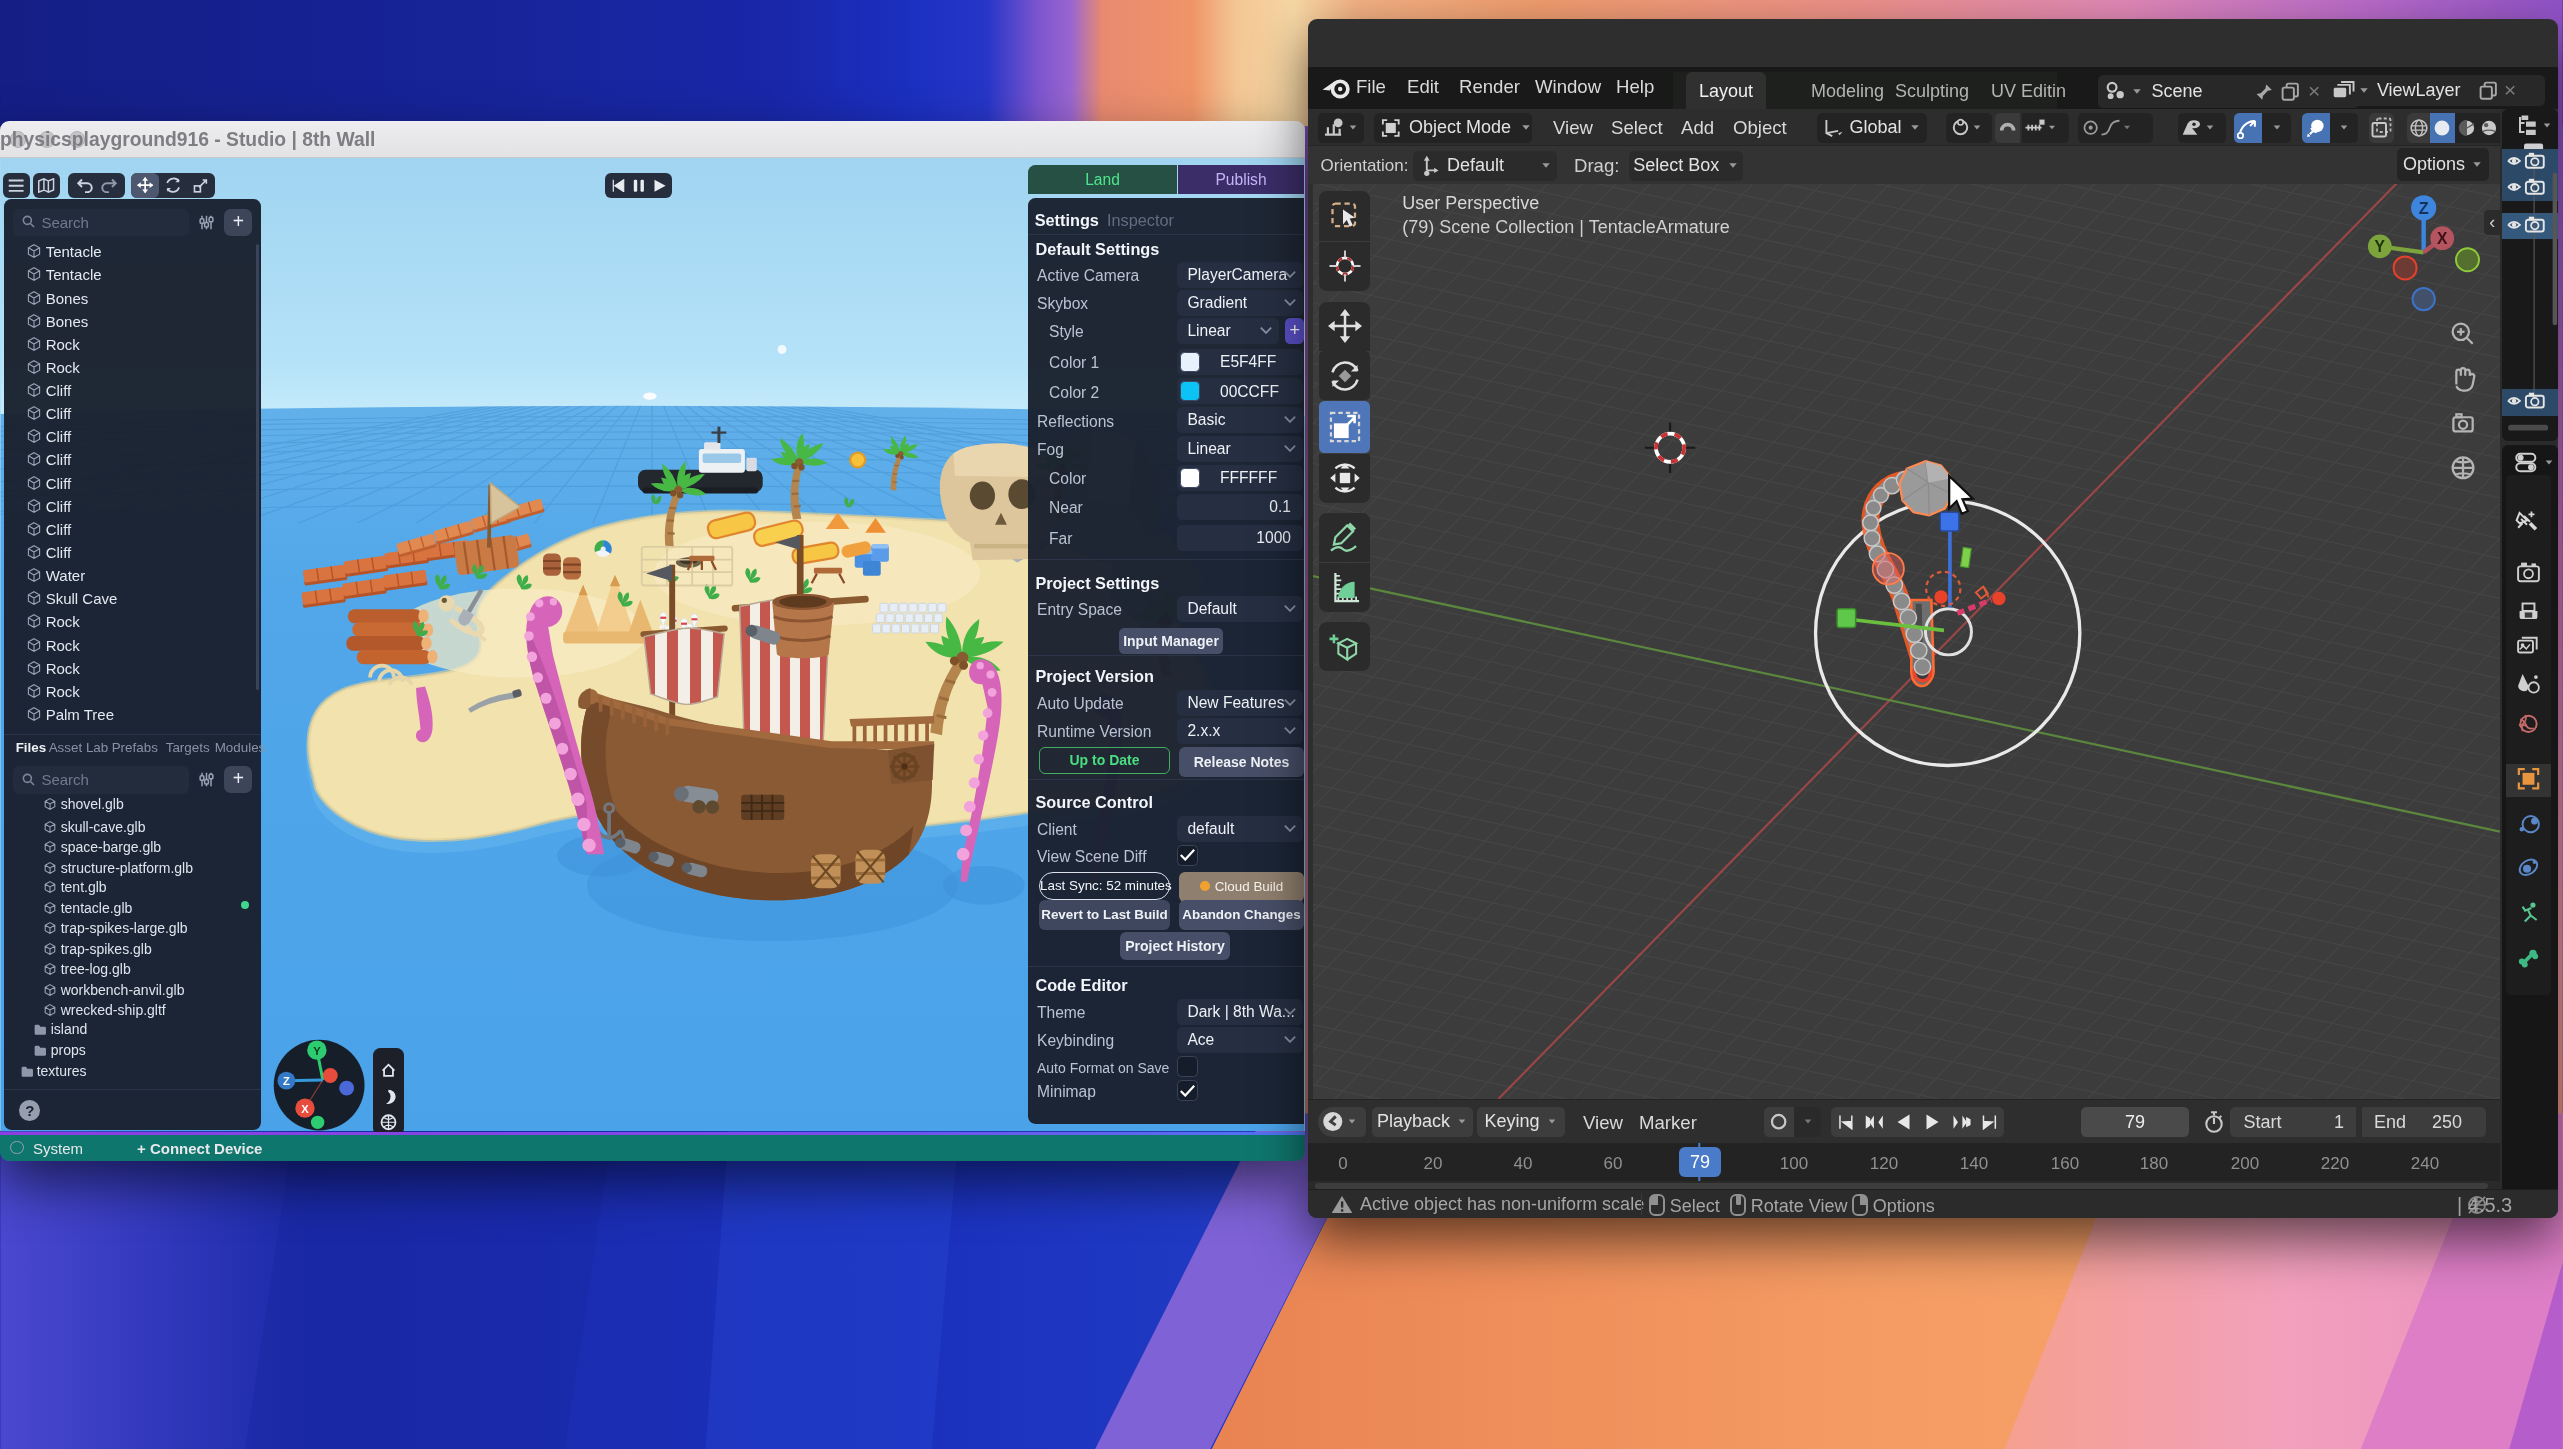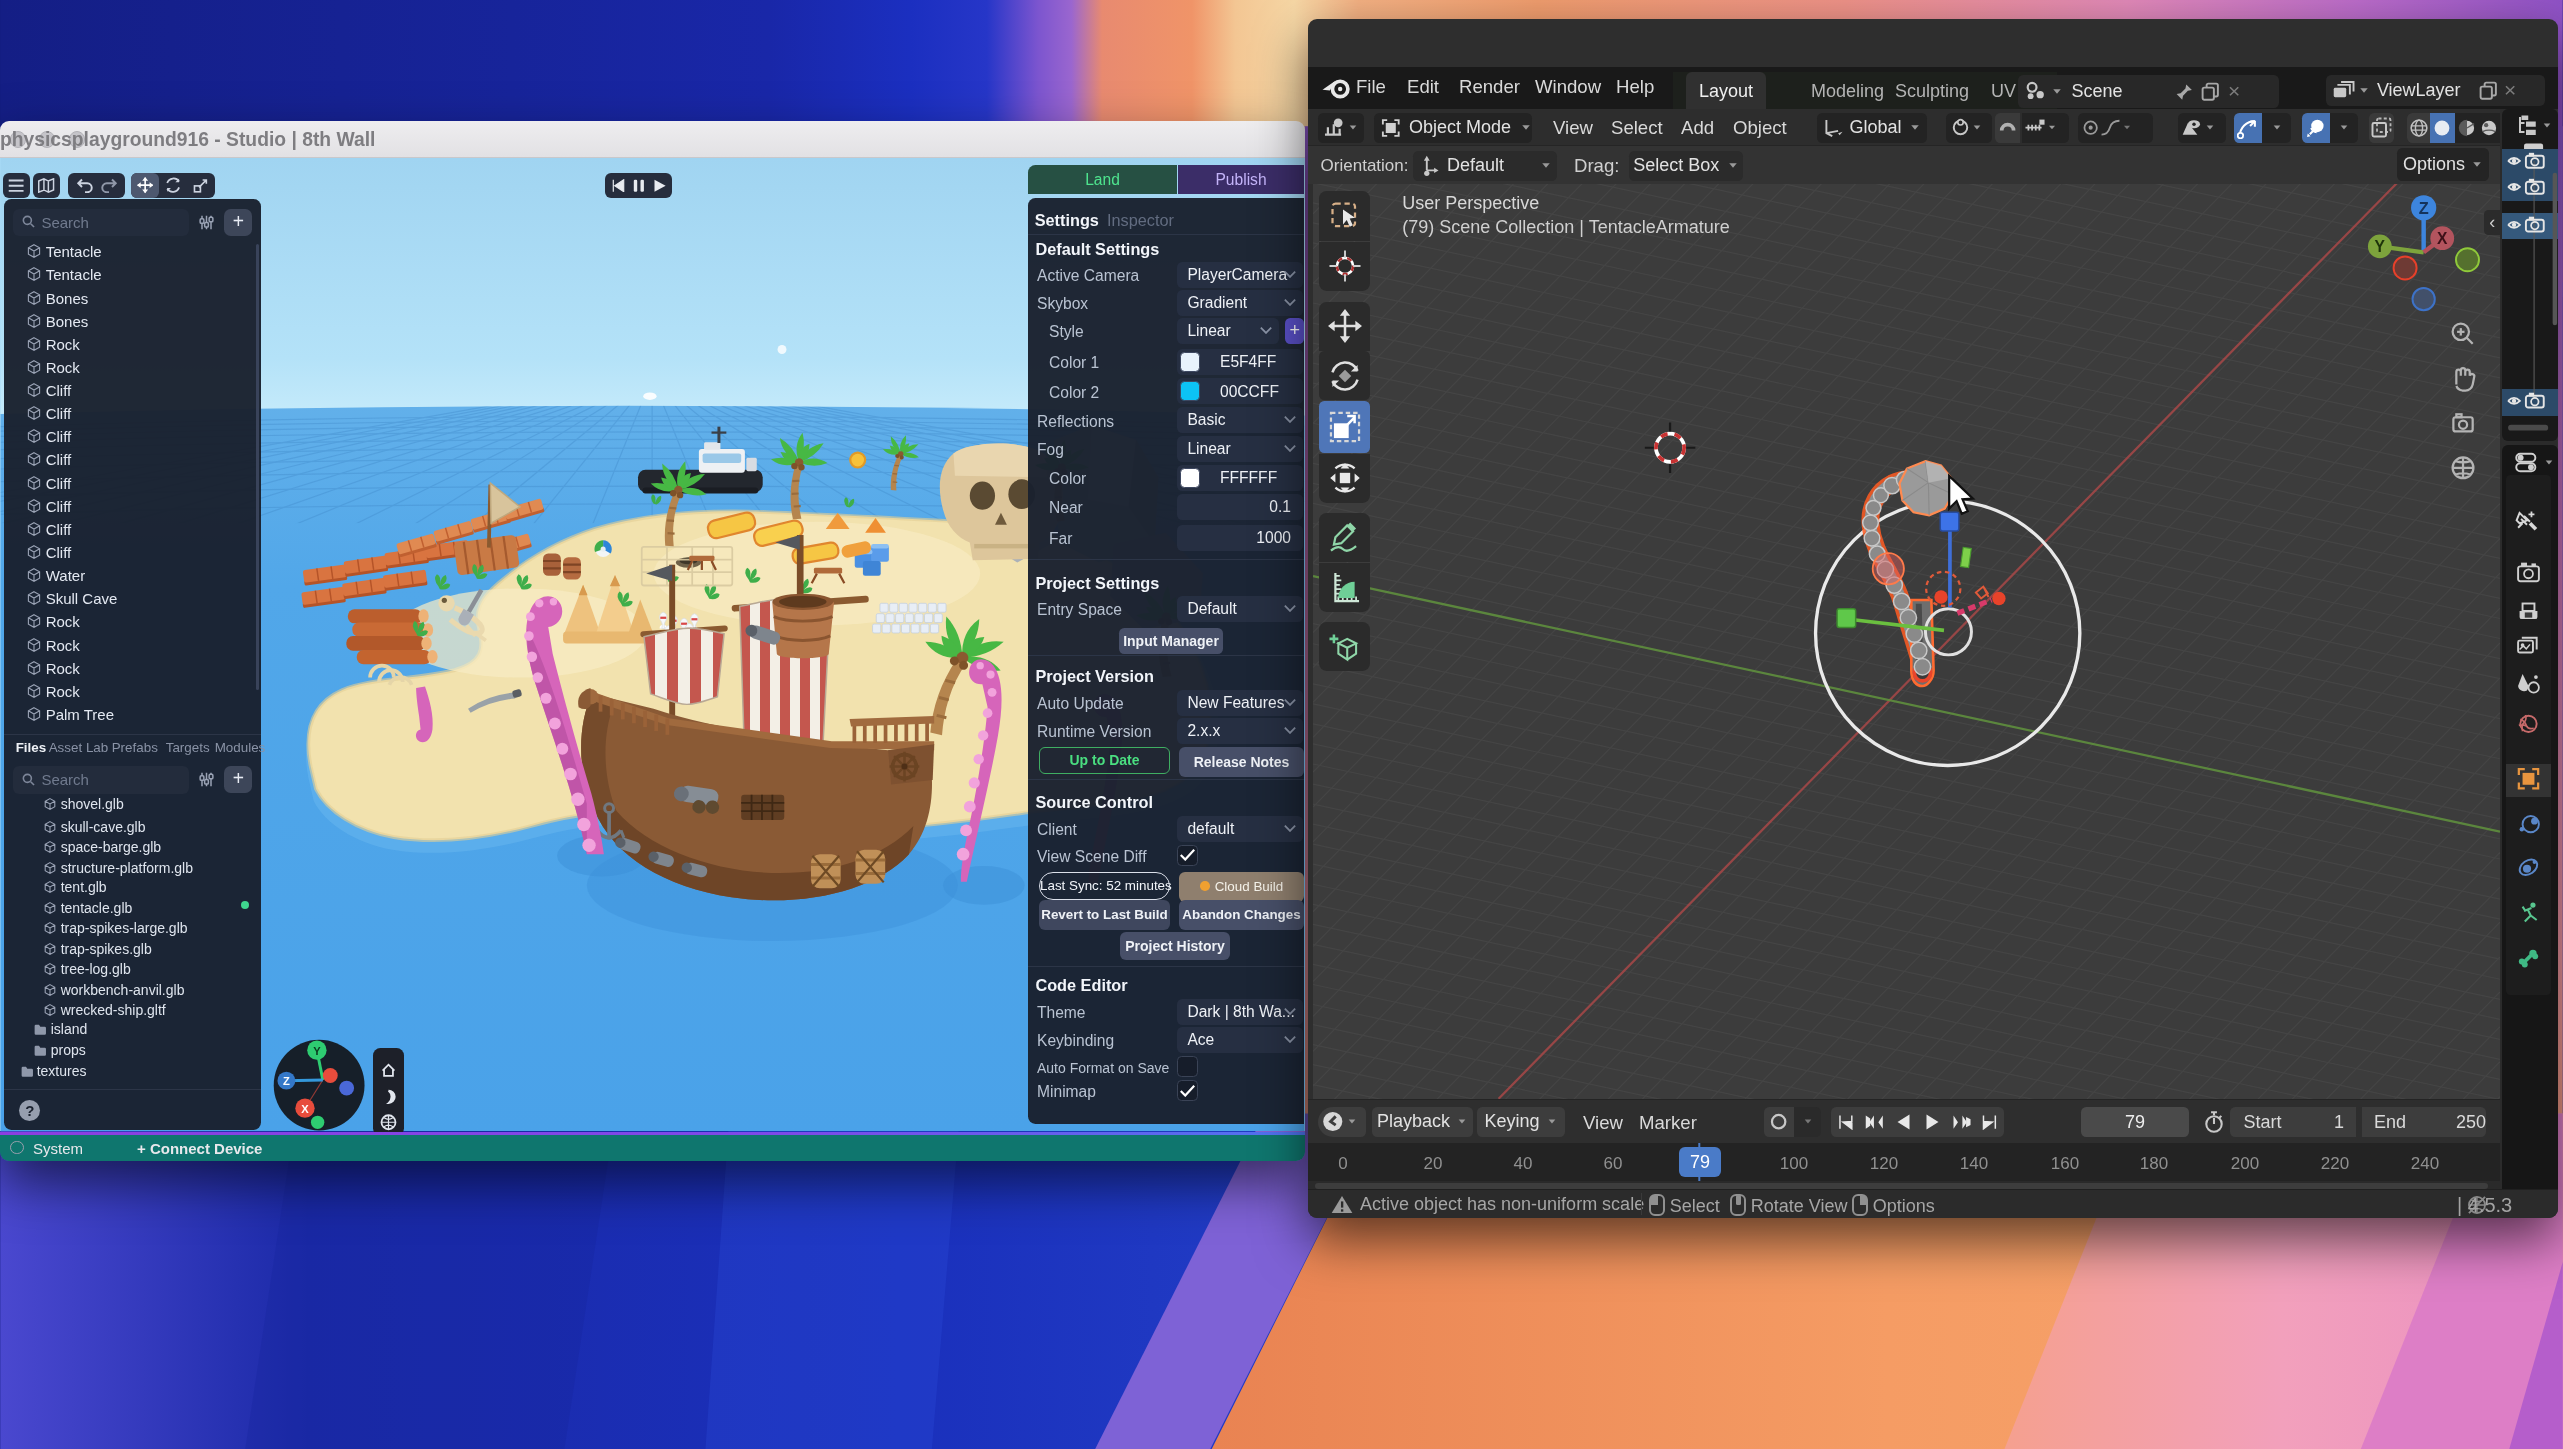--- a/index.html
+++ b/index.html
@@ -1100,21 +1100,21 @@
     <span class="mtxt" style="left:48px;top:9px">File</span>
     <span class="mtxt" style="left:99px;top:9px">Edit</span>
     <span class="mtxt" style="left:151px;top:9px">Render</span>
     <span class="mtxt" style="left:227px;top:9px">Window</span>
     <span class="mtxt" style="left:308px;top:9px">Help</span>
     <div style="position:absolute;left:365px;top:4.5px;width:384px;height:38px;background:#1d201c"></div>
     <div class="wtab" style="left:378px;width:80px;background:#303030;border-radius:6px 6px 0 0;text-align:center;color:#efefef">Layout</div>
     <div class="wtab" style="left:503px">Modeling</div>
     <div class="wtab" style="left:587px">Sculpting</div>
     <div class="wtab" style="left:683px">UV Editin</div>
-    <div class="dd" style="left:710px;top:7.4px;width:261px;height:33px">
+    <div class="dd" style="left:790px;top:7.4px;width:261px;height:33px">
       <svg width="25" height="22" viewBox="0 0 34 30" style="margin-left:6px">
           <circle cx="11" cy="10" r="6" fill="none" stroke="#c8c8c8" stroke-width="3"></circle>
           <circle cx="22" cy="20" r="5" fill="#c8c8c8"></circle>
           <circle cx="9" cy="22" r="4" fill="#c8c8c8"></circle>
         </svg>
       <span class="chev" style="transform:scale(.62);margin-left:1.5px"></span>
       <span style="margin-left:9px">Scene</span>
       <svg width="19.3" height="19.3" viewBox="0 0 24 24" style="margin-left:52px">
           <path d="M14 3 l7 7 -5 1 -6 6 -1 5 -7-7 5-1 6-6 z" fill="#a8a8a8"></path>
         </svg>
@@ -1771,21 +1771,21 @@
               <path d="M18 2 v18 M2 2 v8 l12 1 -12 9 z" fill="#e8e8e8" stroke="#e8e8e8" stroke-width="2"></path>
             </svg>
           </div>
       </div>
       <div style="position:absolute;left:773px;top:6.7px;width:108px;height:30px;background:#4a4a4a;border-radius:5.2px;text-align:center;line-height:30px;font-size:18px;color:#efefef">79</div>
       <svg style="position:absolute;left:894px;top:9.7px" width="24" height="25" viewBox="0 0 32 34">
           <circle cx="16" cy="19" r="10.5" fill="none" stroke="#c8c8c8" stroke-width="2.8"></circle>
           <path d="M16 19 v-8 M12 3 h8 M16 3 v4 M26 8 l-3 3" stroke="#c8c8c8" stroke-width="2.8" fill="none"></path>
         </svg>
       <div style="position:absolute;left:922px;top:6.7px;width:126px;height:30px;background:#3d3d3d;border-radius:5.2px 0 0 5.2px;font-size:18px;color:#dadada;line-height:30px"><span style="margin-left:13.4px">Start</span><span style="float:right;margin-right:12px">1</span></div>
-      <div style="position:absolute;left:1054px;top:6.7px;width:124px;height:30px;background:#3d3d3d;border-radius:0 5.2px 5.2px 0;font-size:18px;color:#dadada;line-height:30px"><span style="margin-left:12px">End</span><span style="float:right;margin-right:0">250</span></div>
+      <div style="position:absolute;left:1054px;top:6.7px;width:124px;height:30px;background:#3d3d3d;border-radius:0 5.2px 5.2px 0;font-size:18px;color:#dadada;line-height:30px"><span style="margin-left:12px">End</span><span style="float:right;margin-right:24px">250</span></div>
     </div>
     <div style="position:absolute;left:0;top:44px;width:100%;height:38px;background:#232323">
       <span class="rnum" style="left:35px">0</span>
         <span class="rnum" style="left:125px">20</span>
         <span class="rnum" style="left:215px">40</span>
         <span class="rnum" style="left:305px">60</span>
       <span class="rnum" style="left:486px">100</span>
         <span class="rnum" style="left:576px">120</span>
         <span class="rnum" style="left:666px">140</span>
         <span class="rnum" style="left:757px">160</span>

